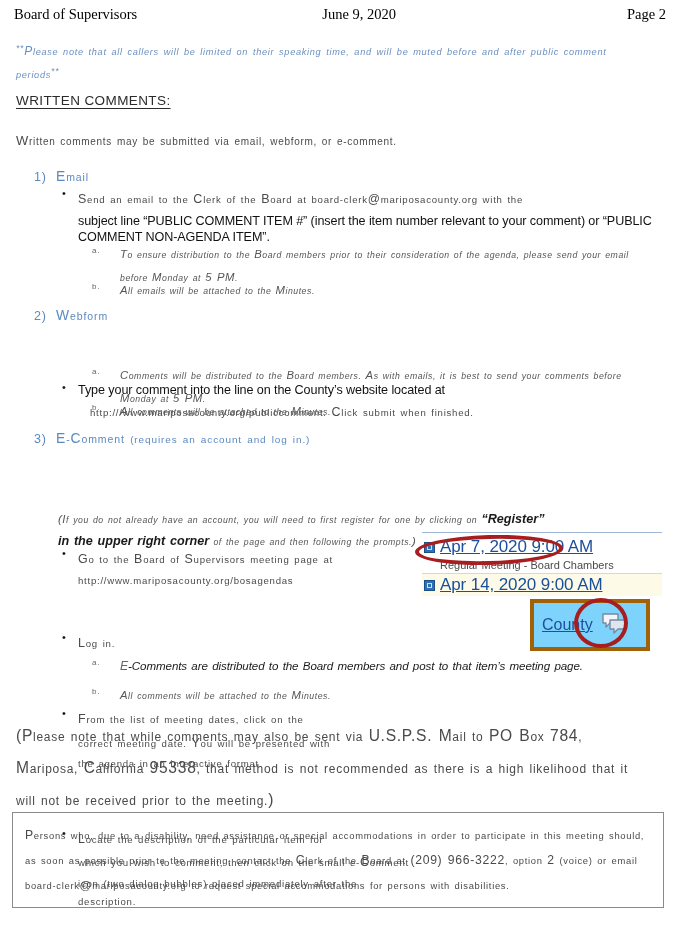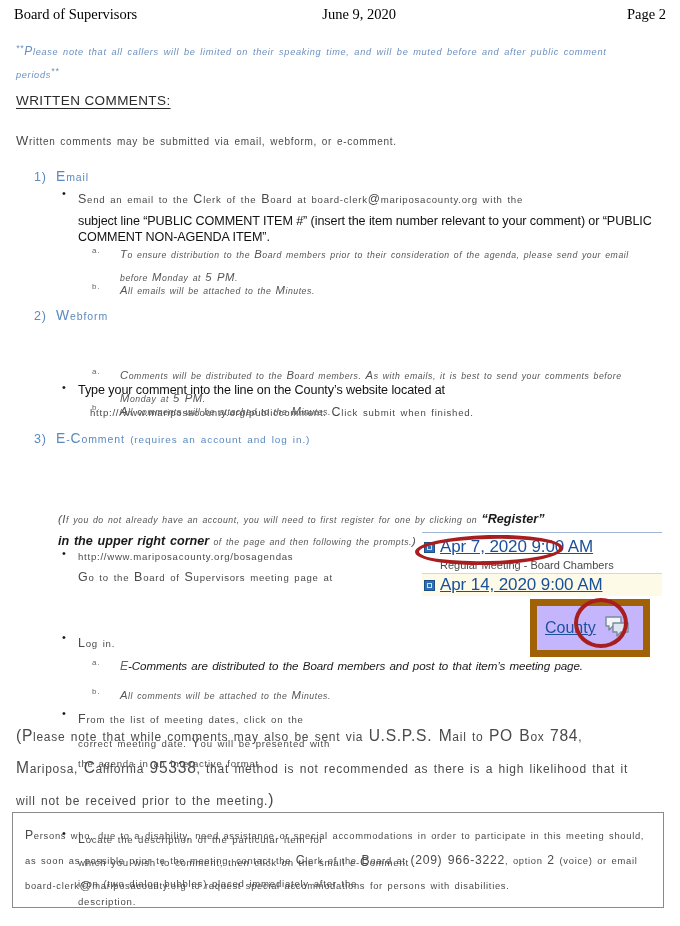--- a/index.html
+++ b/index.html
@@ -250,23 +250,23 @@
     margin: 1px 0 2px 0;
   }
   .mtg-divider { height: 1px; background: #ded9b8; }
 
   
   .inset-ecomment {
     position: absolute;
     left: 530px;
     top: 599px;
     width: 120px;
-    height: 58px;
-    border: 7px solid #a16207;
-    background: #c4b5fd;
+    height: 52px;
+    border: 4px solid #a16207;
+    background: #7dd3fc;
     box-sizing: border-box;
     display: flex;
     align-items: center;
     padding-left: 8px;
     gap: 8px;
   }
   .county-link {
     color: #1d4f9c;
     text-decoration: underline;
     font-size: 16px;
@@ -370,24 +370,24 @@
     </div>
   </div>
 
   <div class="num-item" style="top:430px;">
     <div class="num-head">
       <span class="marker">3)</span><span class="cap">E</span><span>-</span><span class="cap">C</span><span>omment </span><span class="sub">(requires an account and log in.)</span>
     </div>
   </div>
 
   <div class="num-item bullet" style="top:448px; left:58px; width:420px;">
-    <div class="light sc">http://www.mariposacounty.org/bosagendas</div>
     <div class="light sc">
       <span class="cap">G</span>o to the <span class="cap">B</span>oard of <span class="cap">S</span>upervisors meeting page at
     </div>
+    <div class="light sc">http://www.mariposacounty.org/bosagendas</div>
   </div>
 
   <div class="num-item bullet" style="top:490px; left:58px; width:480px;">
     <div class="light sc"><span class="cap">L</span>og in.</div>
   </div>
 
   <div class="num-item" style="top:508px; left:58px; width:500px;">
     <div class="sub-item sc" style="padding-left:0; line-height:1.75;">
       <span style="font-size:1.3em;">(</span><span class="cap">I</span>f you do not already have an account, you will need to first register for one by clicking on
       <span style="font-weight:700; font-style:italic; font-size:1.45em; letter-spacing:0px; color:#1a1a1a;">“Register” in the upper right corner</span>

